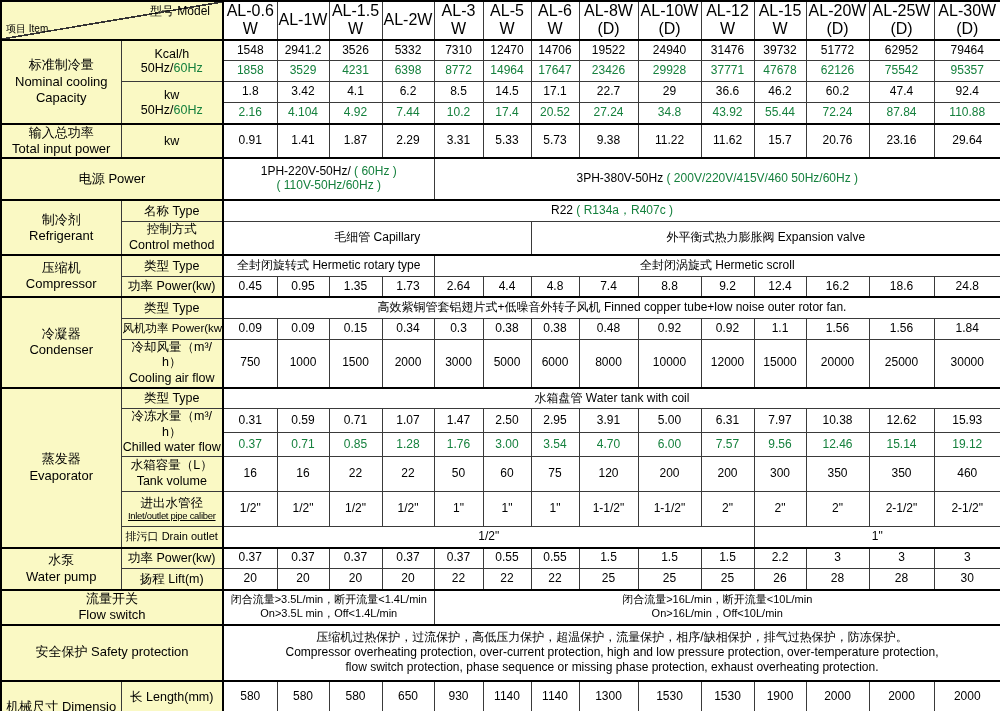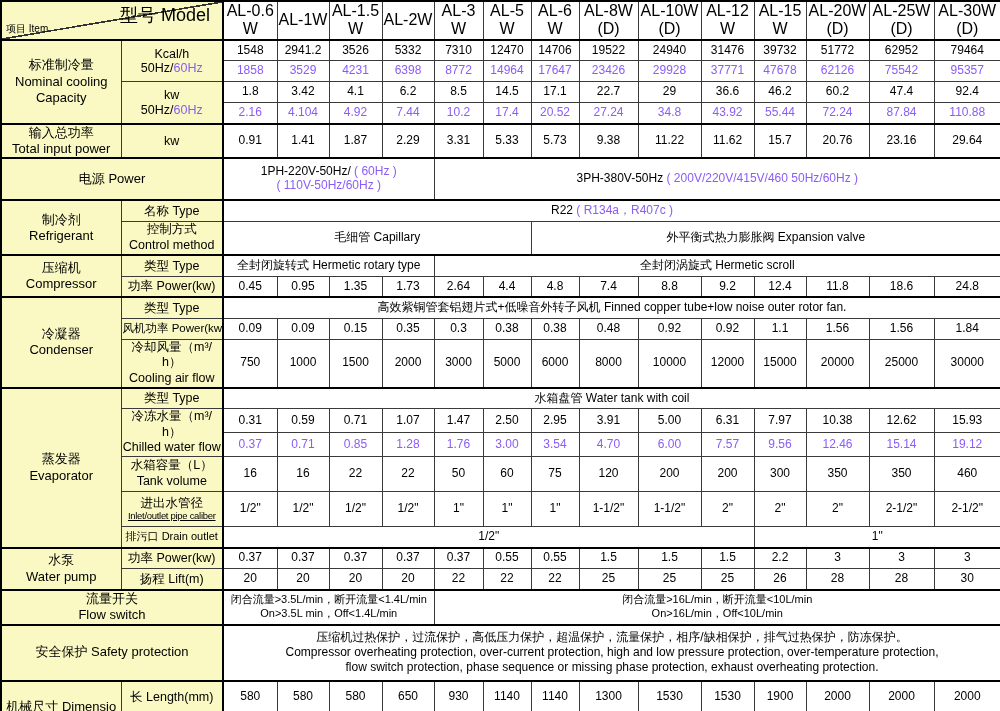--- a/index.html
+++ b/index.html
@@ -17,40 +17,40 @@
     text-align:center; vertical-align:middle;
     padding:0 1px; font-size:12px; line-height:1.15;
     overflow:hidden; word-break:break-all;
   }
   tr.gt > td { border-top:2px solid #000; }   
   td.lr { border-right:2px solid #000; }      
   td.y  { background:#FAF9C4; }               
   td.grp { font-size:13px; }
   td.sub { font-size:12.5px; }
   .pre { white-space:pre-line; line-height:1.25; }
-  .red { color:#8b5cf6; }
+  .red { color:#15803d; }
   td.mdl { font-size:16px; }
   td.cn11 { font-size:11px; white-space:nowrap; }
   td.cn115 { font-size:11.5px; white-space:nowrap; }
   td.flowcell { font-size:11px; }
   .sm { font-size:9.5px; letter-spacing:-0.3px; white-space:nowrap; display:block;text-decoration:underline; }
   .p1 { display:block; font-size:12.5px; }
   
   tr.h29{height:29px} tr.h28{height:28px} tr.h21{height:21px} tr.h42{height:42px}
   tr.h34{height:34px} tr.h35{height:35px} tr.h56{height:56px}
   tr.h19{height:32px} tr.h18{height:18px}
   
   td.corner { position:relative; padding:0; }
   .dline {
     position:absolute; left:0; top:0; right:0; bottom:0;
     background:linear-gradient(to bottom right,
       transparent calc(50% - 0.8px), #333 calc(50% - 0.8px),
       #333 calc(50% + 0.8px), transparent calc(50% + 0.8px));
   }
-  .c-model { position:absolute; top:3px; right:12px; font-size:18px; }
+  .c-model { position:absolute; top:3px; right:12px; font-size:12px; }
   .c-item  { position:absolute; bottom:4px; left:4px; font-size:10px; }
 </style>
 </head>
 <body>
 
 <div class="wrap">
 <table class="spec">
 <colgroup>
   <col style="width:120px">
         <col style="width:102px">
@@ -228,37 +228,37 @@
           <td>0.95</td>
           <td>1.35</td>
           <td>1.73</td>
           <td>2.64</td>
           <td>4.4</td>
           <td>4.8</td>
           <td>7.4</td>
           <td>8.8</td>
           <td>9.2</td>
           <td>12.4</td>
-          <td>11.8</td>
+          <td>16.2</td>
           <td>18.6</td>
           <td>24.8</td>
   </tr>
 
   <tr class="h21 gt">
     <td rowspan="3" class="y grp pre">冷凝器
 Condenser</td>
     <td class="y sub lr">类型  Type</td>
     <td colspan="14">高效紫铜管套铝翅片式+低噪音外转子风机 Finned copper tube+low noise outer rotor fan.</td>
   </tr>
   <tr class="h21">
     <td class="y cn115 lr">风机功率 Power(kw)</td>
     <td>0.09</td>
           <td>0.09</td>
           <td>0.15</td>
-          <td>0.35</td>
+          <td>0.34</td>
           <td>0.3</td>
           <td>0.38</td>
           <td>0.38</td>
           <td>0.48</td>
           <td>0.92</td>
           <td>0.92</td>
           <td>1.1</td>
           <td>1.56</td>
           <td>1.56</td>
           <td>1.84</td>

